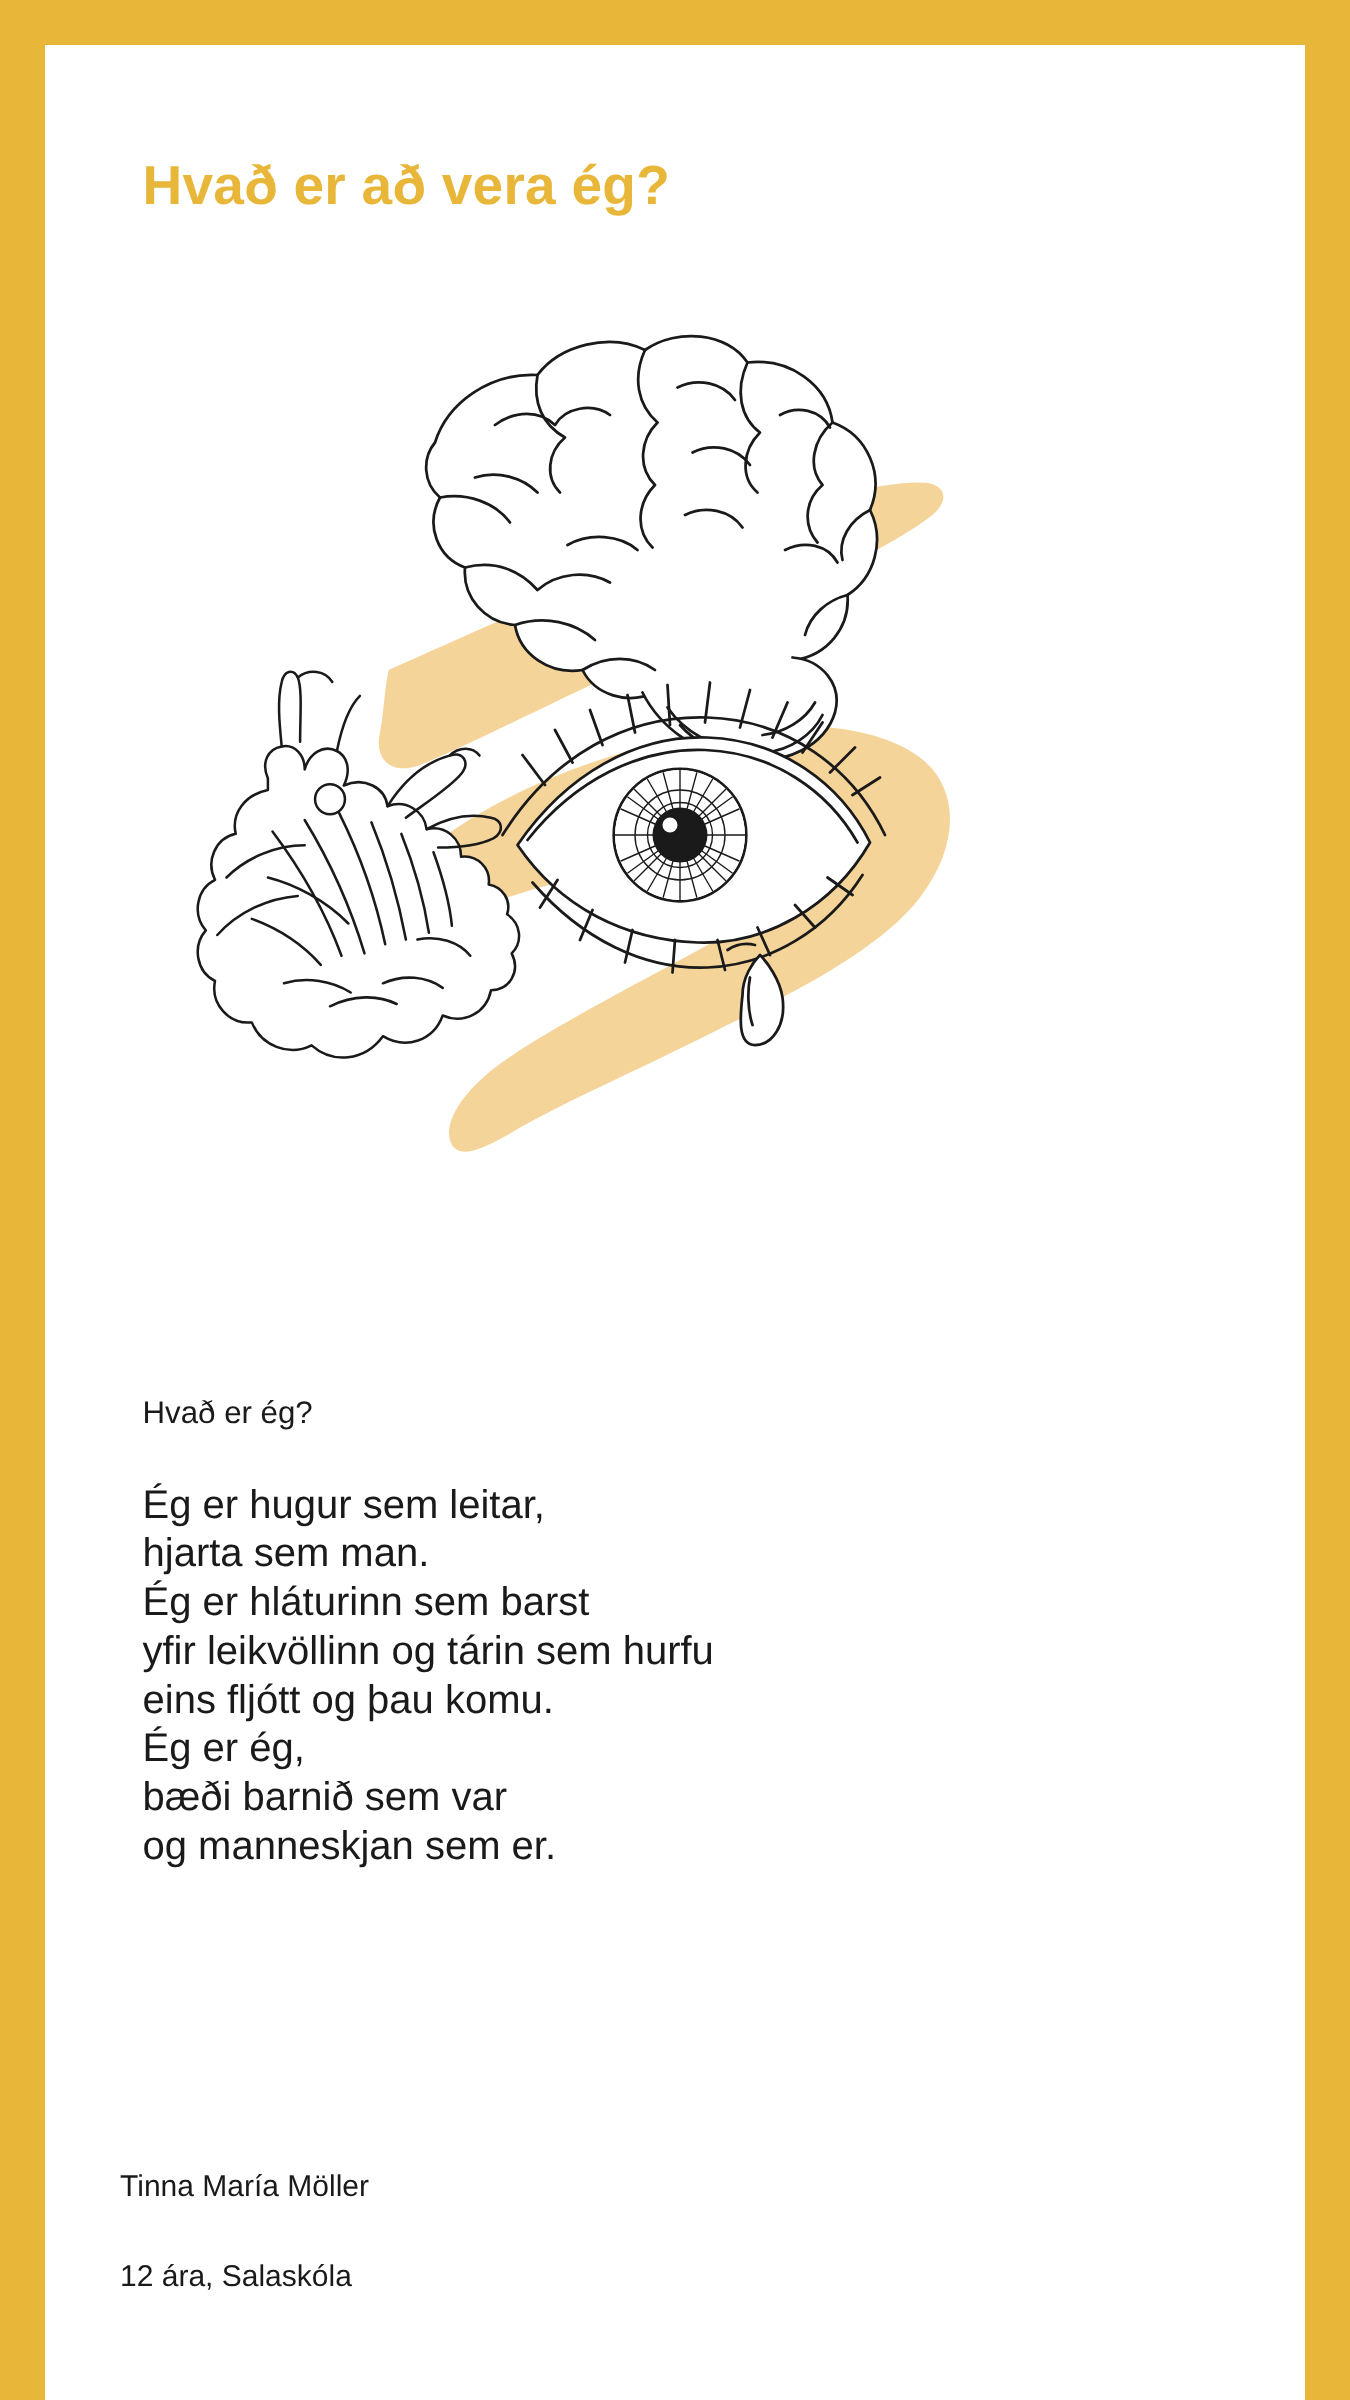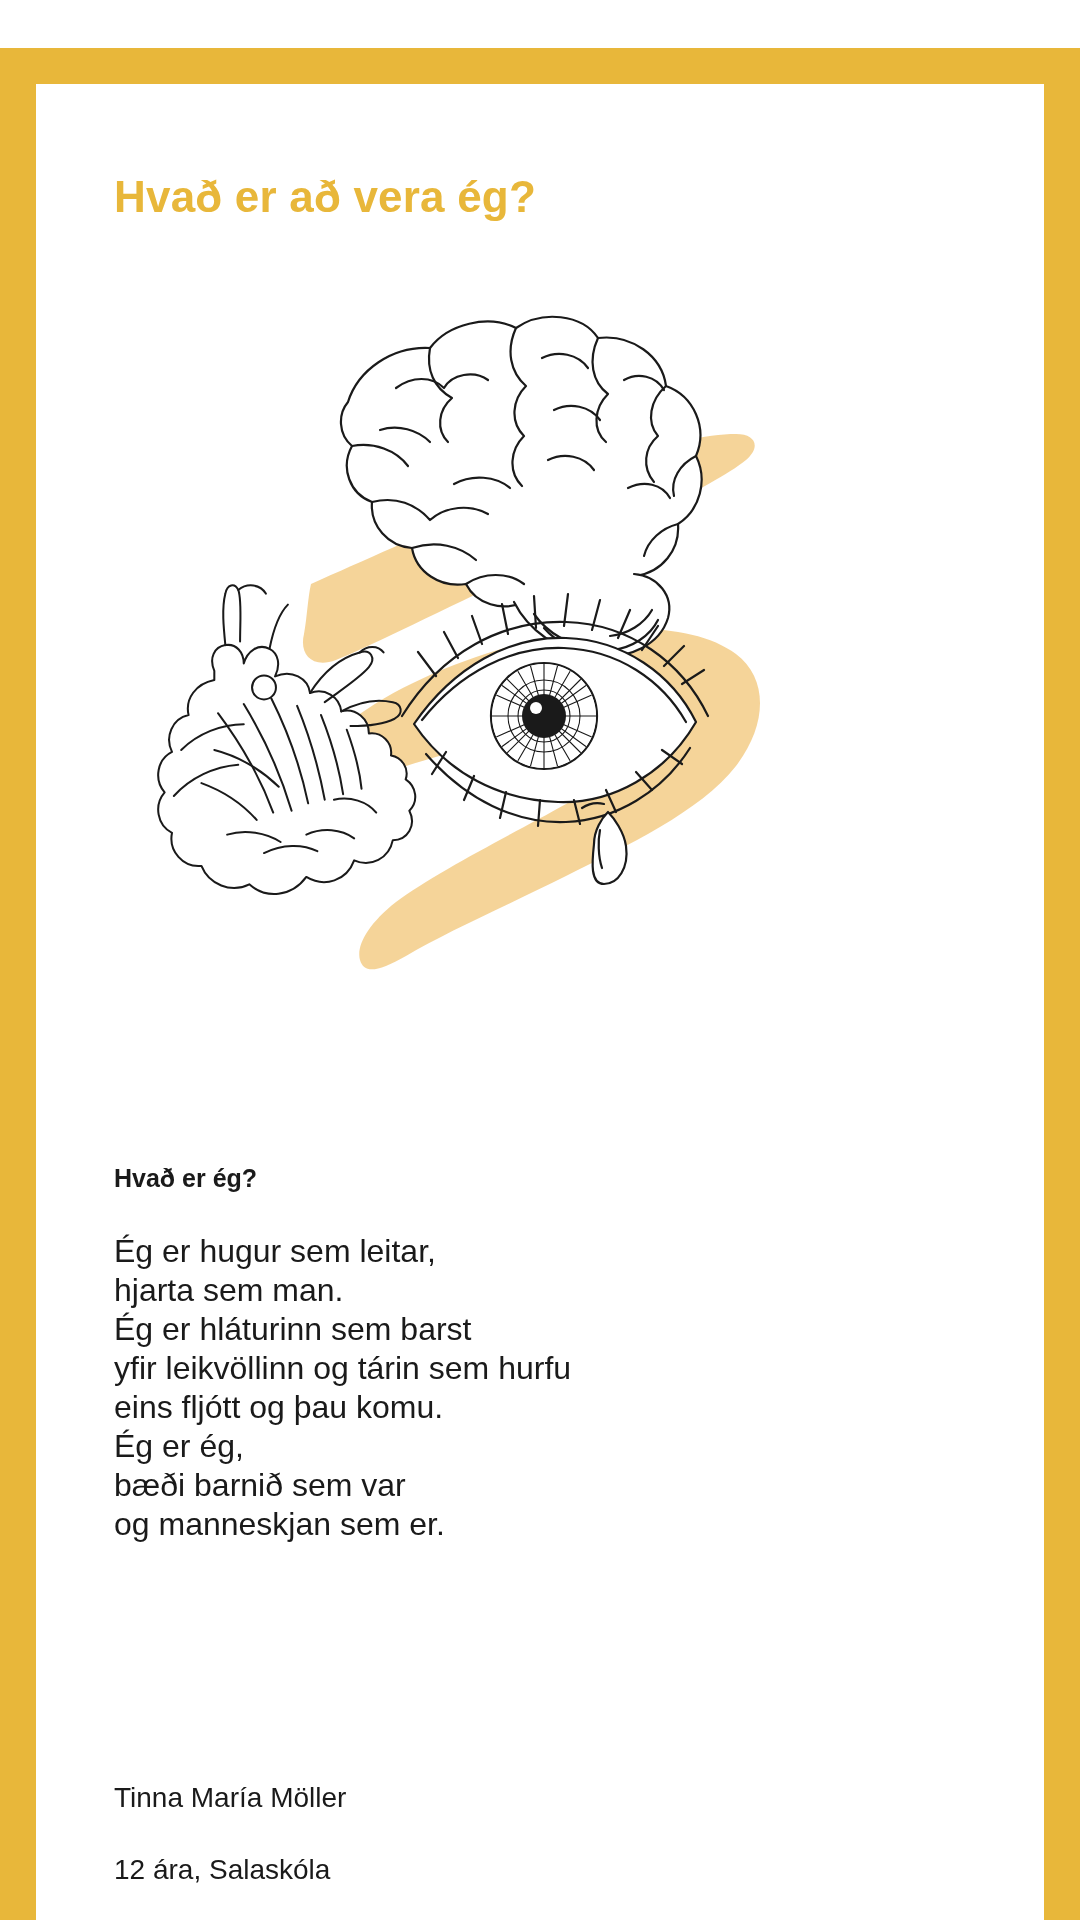--- a/index.html
+++ b/index.html
@@ -12,21 +12,20 @@
     background: #ffffff;
     font-family: "Liberation Sans", sans-serif;
     overflow: hidden;
   }
   .page {
     position: relative;
     width: 1080px;
     height: 1502px;
     background: #ffffff;
     box-sizing: border-box;
-    margin-top: 48px;
   }
   
   .frame-top, .frame-bottom, .frame-left, .frame-right {
     position: absolute;
     background: #e8b73a;
   }
   .frame-top    { left: 0;  top: 0;    width: 1080px; height: 36px; }
   .frame-bottom { left: 0;  bottom: 0; width: 1080px; height: 36px; }
   .frame-left   { left: 0;  top: 0;    width: 36px;  height: 1920px; }
   .frame-right  { right: 0; top: 0;    width: 36px;  height: 1920px; }
@@ -62,37 +61,37 @@
   .illustration svg {
     display: block;
   }
 
   
   .poem-heading {
     position: absolute;
     left: 78px;
     top: 1080px;
     font-size: 25px;
-    font-weight: bold;
+    font-weight: normal;
     color: #1a1a1a;
   }
   .poem-body {
     position: absolute;
     left: 78px;
     top: 1148px;
     font-size: 32px;
     line-height: 39px;
     color: #1a1a1a;
     white-space: pre-line;
   }
   .author {
     position: absolute;
-    left: 78px;
+    left: 60px;
     top: 1660px;
-    font-size: 28px;
+    font-size: 24px;
     line-height: 36px;
     color: #1a1a1a;
     white-space: pre-line;
   }
 </style>
 </head>
 <body>
 
 <div class="page">
 

